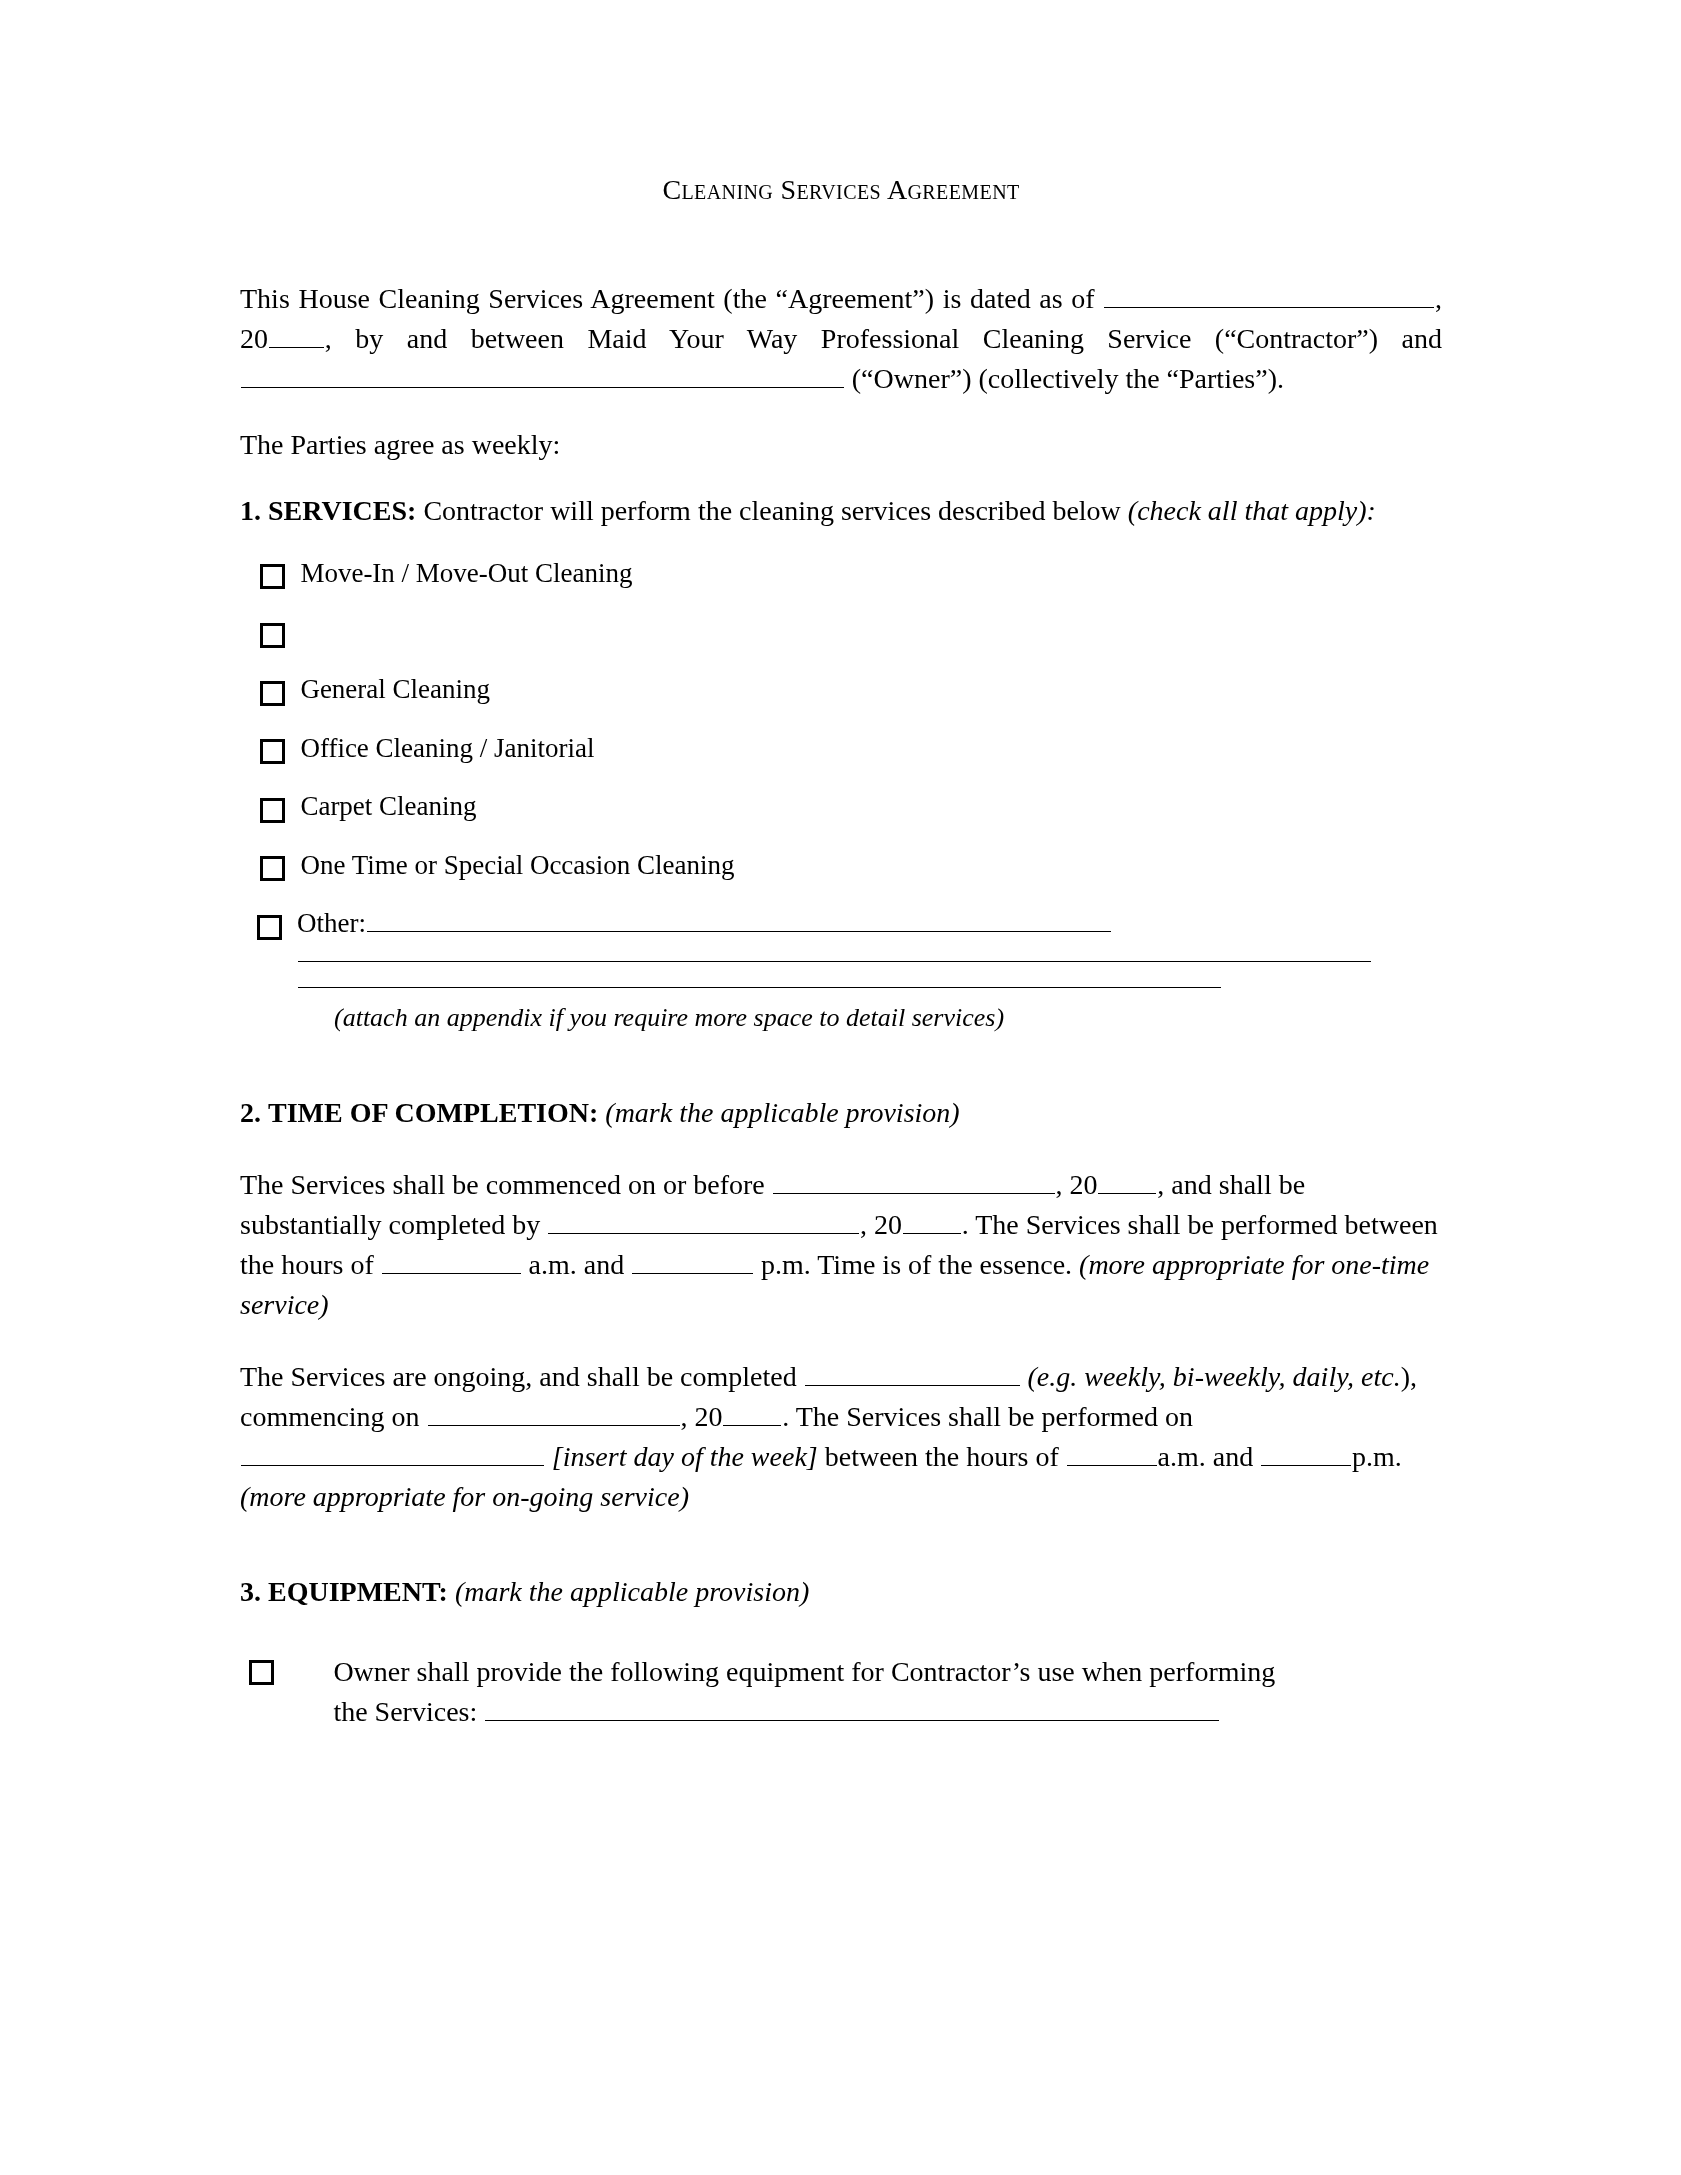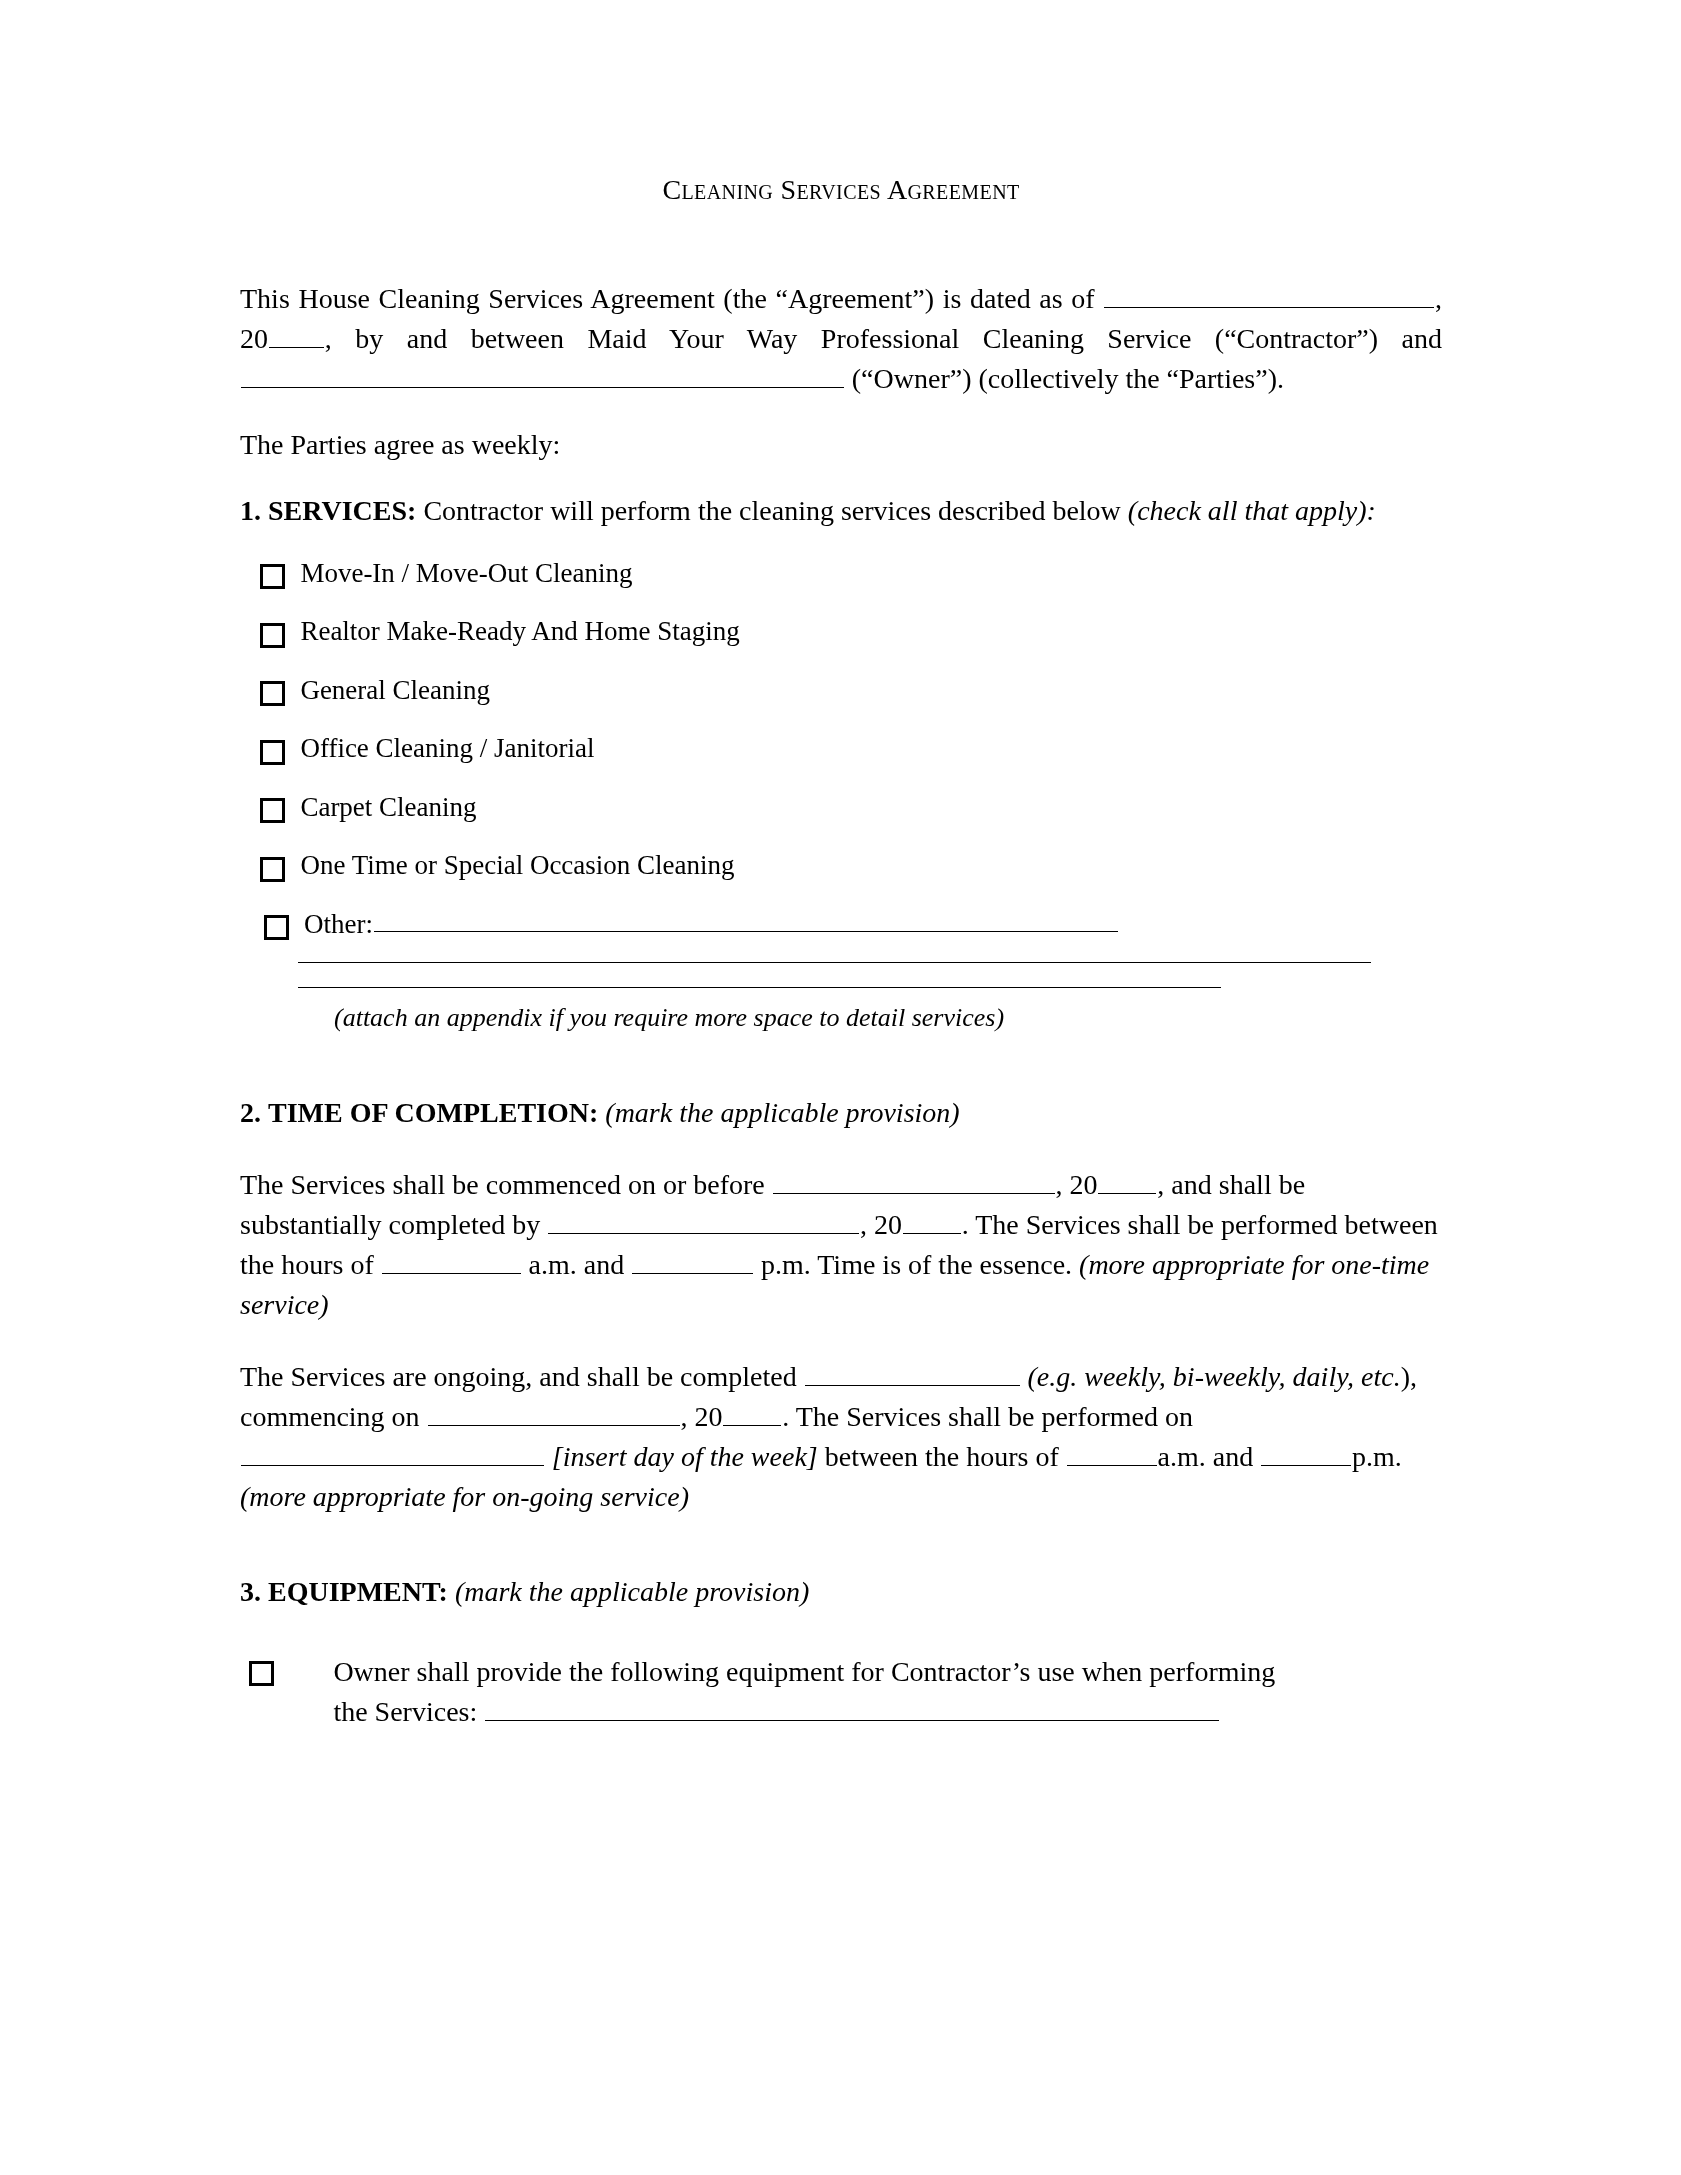--- a/index.html
+++ b/index.html
@@ -164,41 +164,40 @@
     <span class="ital">(check all that apply):</span>
   </p>
 
   <ul class="checklist">
     <li>
       <span class="cbox"></span>
       <span class="cb-label">Move-In / Move-Out Cleaning</span>
     </li>
     <li>
       <span class="cbox"></span>
-      <span class="cb-label">Realtor Make-Ready And Home Staging</span>
     </li>
     <li>
       <span class="cbox"></span>
       <span class="cb-label">General Cleaning</span>
     </li>
     <li>
       <span class="cbox"></span>
       <span class="cb-label">Office Cleaning / Janitorial</span>
     </li>
     <li>
       <span class="cbox"></span>
       <span class="cb-label">Carpet Cleaning</span>
     </li>
     <li>
       <span class="cbox"></span>
       <span class="cb-label">One Time or Special Occasion Cleaning</span>
     </li>
   </ul>
 
-  <div class="other-line" style="margin-left:24px;">
+  <div class="other-line" style="margin-left:17px;">
     <span class="cbox"></span>
     <span class="cb-label">Other:</span>
     <span class="blank b-780" style="width:744px;"></span>
   </div>
 
   <div class="long-rule rule-1"></div>
   <div class="long-rule rule-2"></div>
 
   <div class="attach-note">(attach an appendix if you require more space to detail services)</div>
 

